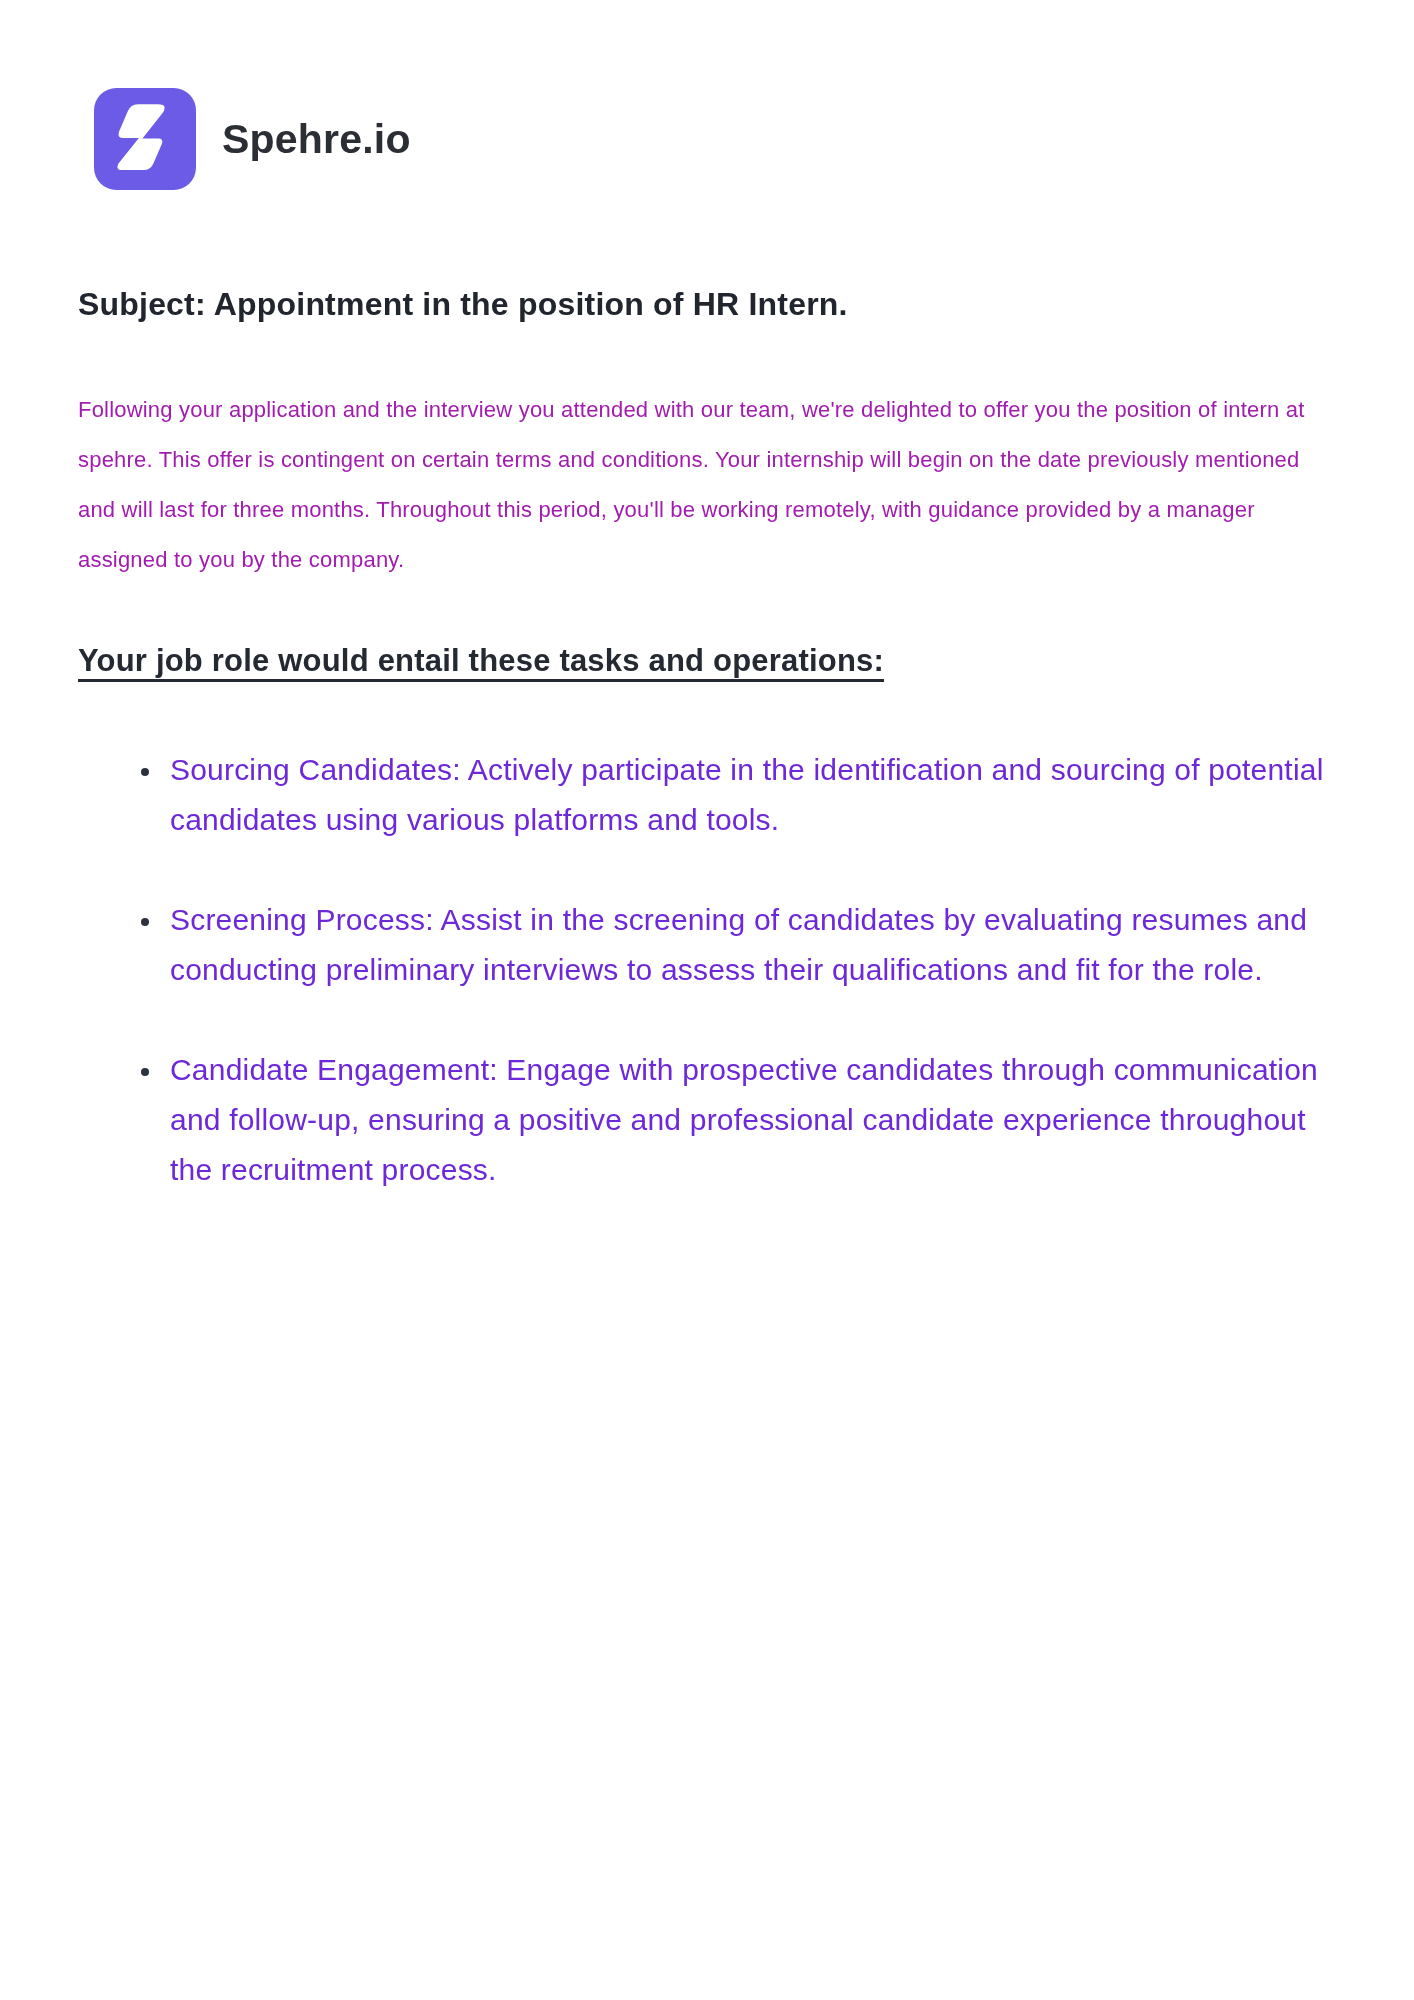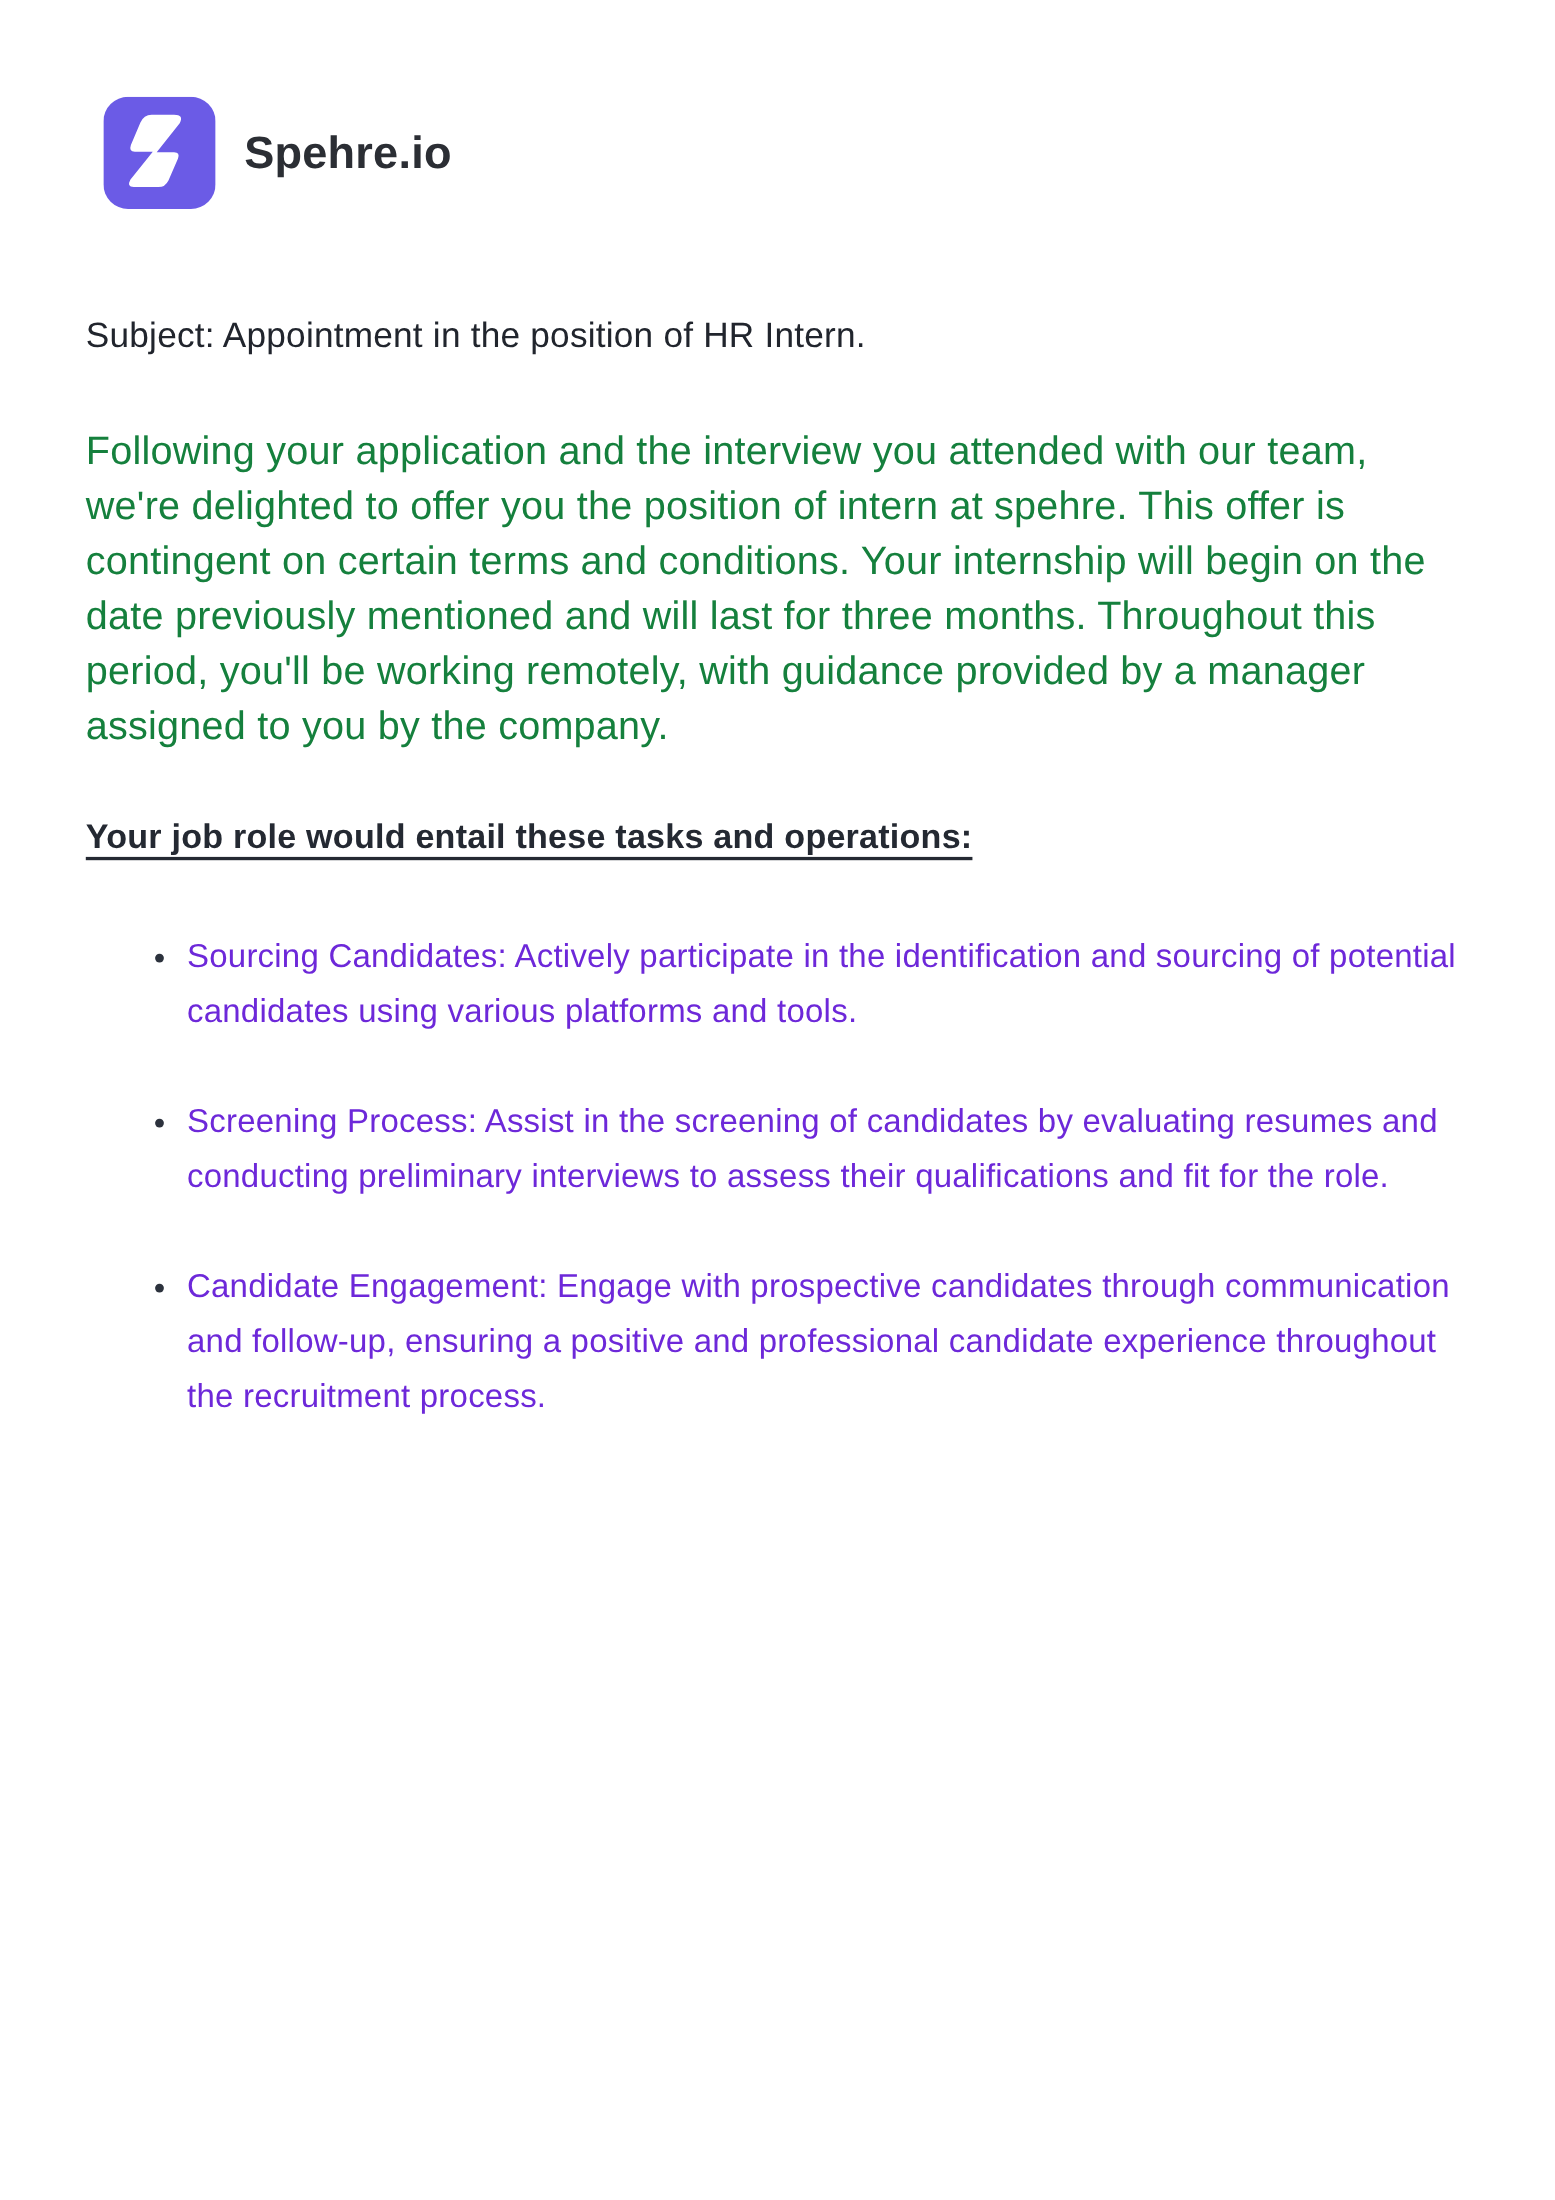--- a/index.html
+++ b/index.html
@@ -40,30 +40,30 @@
     font-size: 31px;
     font-weight: 700;
     color: #2e3a52;
     line-height: 50px;
     letter-spacing: 0.2px;
     margin-bottom: 48px;
   }
 
   .subject {
     font-size: 32px;
-    font-weight: 400;
+    font-weight: 700;
     color: #21252d;
     letter-spacing: 0.2px;
     margin-bottom: 62px;
   }
 
   .body-paragraph {
-    font-size: 36px;
+    font-size: 22px;
     font-weight: 400;
-    color: #15803d;
+    color: #a21caf;
     line-height: 50px;
     letter-spacing: 0.2px;
     max-width: 1260px;
     margin-bottom: 58px;
   }
 
   .tasks-heading {
     font-size: 31px;
     font-weight: 700;
     color: #242932;

